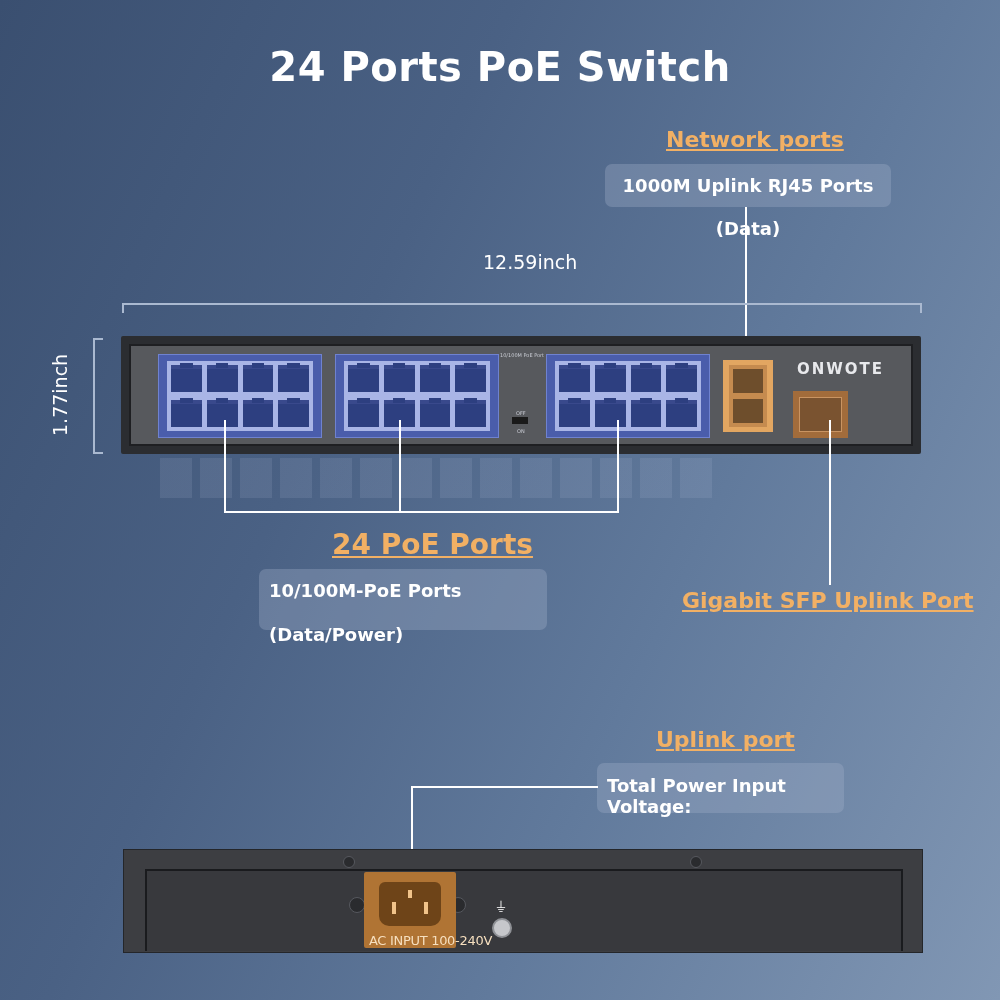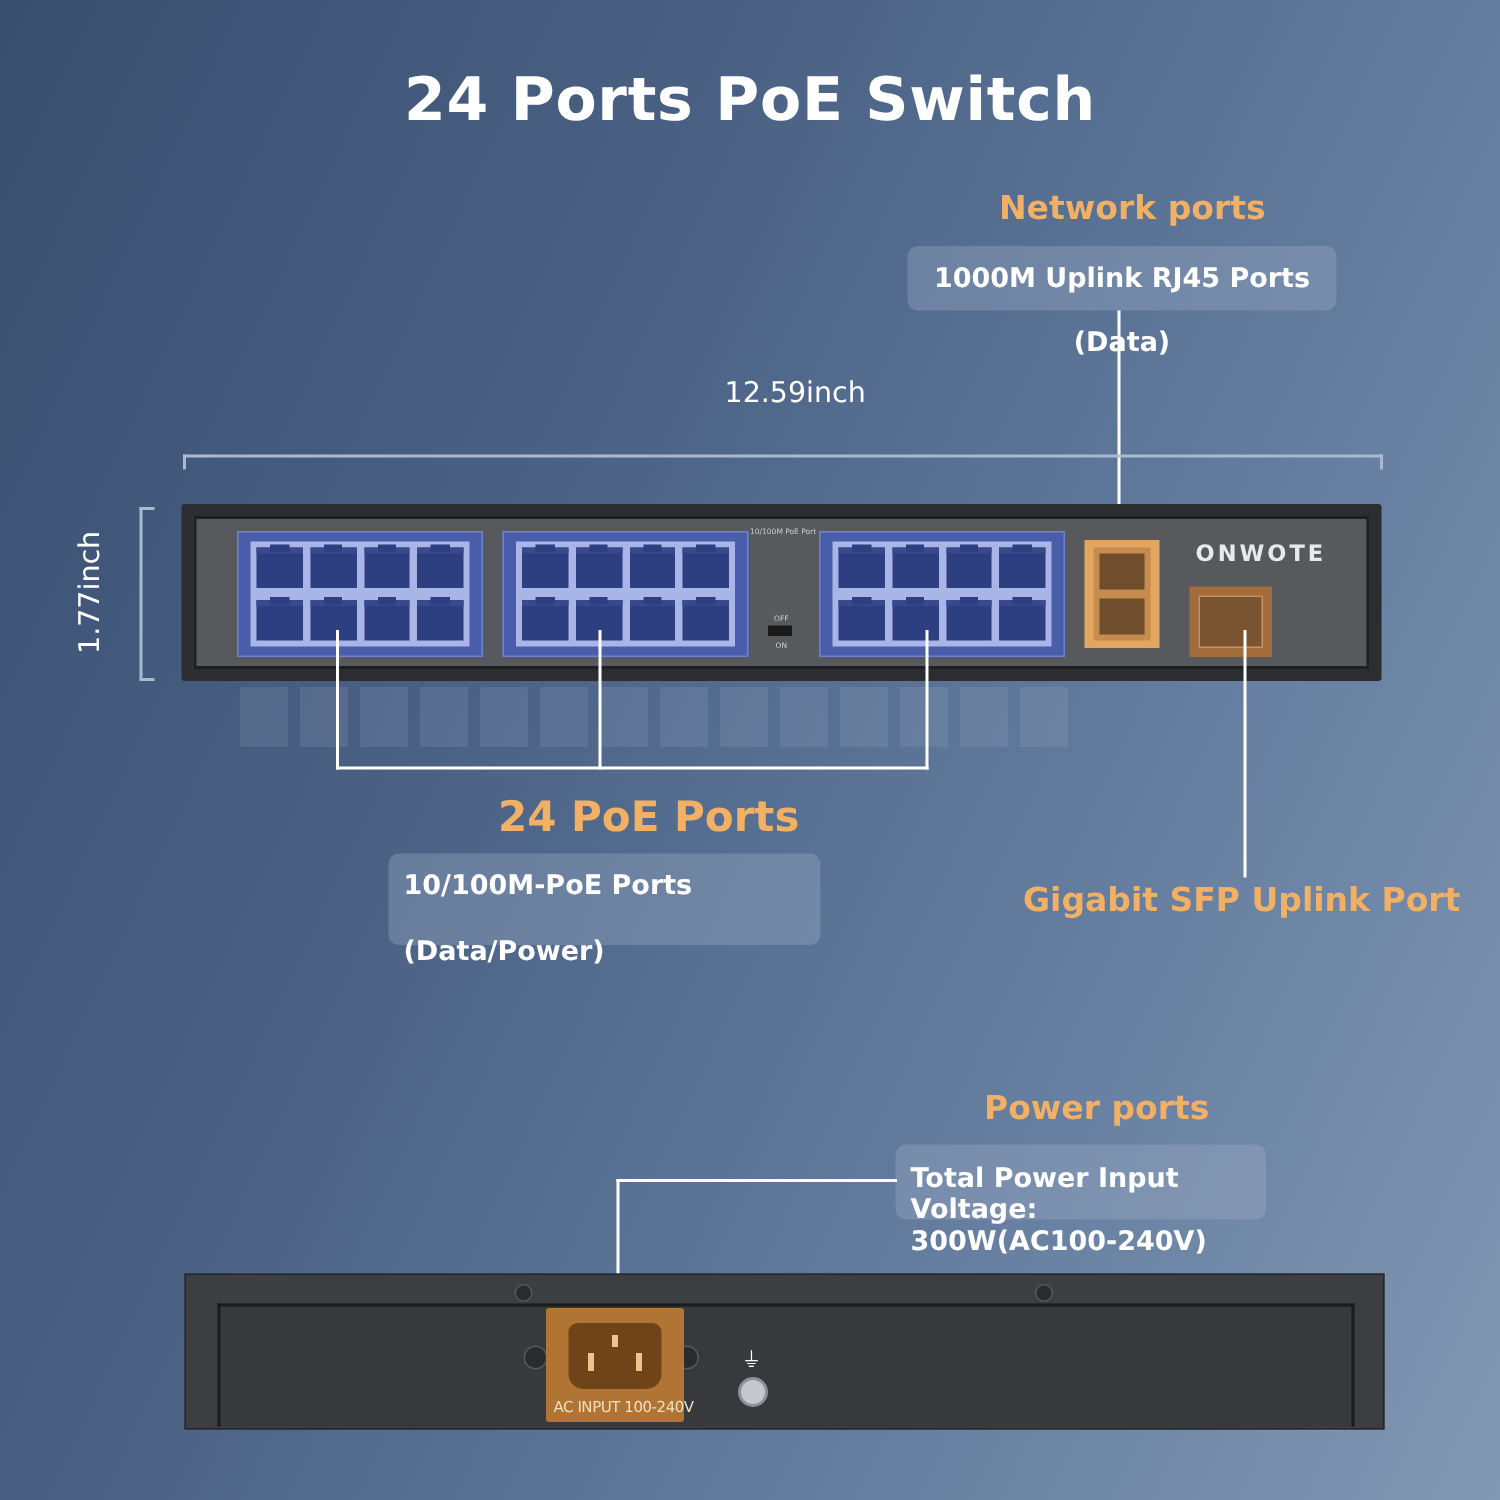--- a/index.html
+++ b/index.html
@@ -7,21 +7,21 @@
   #stage {
     position:relative; width:1000px; height:1000px; overflow:hidden;
     background: linear-gradient(115deg, #3a4f70 0%, #4a6184 35%, #617a9c 65%, #8197b4 100%);
     font-family: "DejaVu Sans", sans-serif;
   }
   .abs { position:absolute; }
   .title {
     left:0; width:1000px; top:44px; text-align:center;
     color:#ffffff; font-weight:bold; font-size:40px; letter-spacing:0.5px;
   }
-  .orange { color:#f2b064; font-weight:bold; }
+  .orange { color:#f2b064; font-weight:bold;text-decoration:underline; }
   .callout {
     background: rgba(160,176,200,0.35);
     border-radius:7px; color:#ffffff; font-weight:bold; font-size:18px;
     padding:0 10px; box-sizing:border-box; line-height:21px;
   }
   .line { background:#ffffff; }
   .dim { color:#ffffff; font-size:19px; }
   .dimline { background:#aab9d0; }
 
   
@@ -62,21 +62,21 @@
     left:123px; top:849px; width:800px; height:104px;
     background:#3d3e42; border:1px solid #24262a; box-sizing:border-box;
   }
   .rear-face {
     left:145px; top:869px; width:758px; height:82px;
     background:#38393d; border:2px solid #1a1b1e; border-bottom:none; box-sizing:border-box;
   }
   .ac-box { background:#b07434; border-radius:2px; }
   .ac-socket { background:#6e4418; border-radius:6px 6px 10px 10px; }
   .ac-pin { background:#f1c38a; }
-  .ac-label { color:#f6dfbf; font-size:10px; white-space:nowrap; letter-spacing:-0.3px; }
+  .ac-label { color:#f6dfbf; font-size:13px; white-space:nowrap; letter-spacing:-0.3px; }
   .screw { border-radius:50%; background:#2a2b2e; border:1px solid #56585e; }
   .ground-knob { border-radius:50%; background:#c6c7cb; border:2px solid #8f9196; }
   .ground-sym { color:#ffffff; font-size:14px; line-height:14px; }
 </style>
 </head>
 <body>
 
 <div id="stage">
 
   <div class="abs title">24 Ports PoE Switch</div>
@@ -159,24 +159,23 @@
   <div class="abs line" style="left:617px; top:420px; width:2px; height:93px;"></div>
   <div class="abs line" style="left:224px; top:511px; width:395px; height:2px;"></div>
 
   <div class="abs line" style="left:829px; top:420px; width:2px; height:165px;"></div>
 
   <div class="abs orange" style="left:332px; top:528px; font-size:28px;">24 PoE Ports</div>
   <div class="abs callout" style="left:259px; top:569px; width:288px; height:61px; line-height:44px;">10/100M-PoE Ports (Data/Power)</div>
 
   <div class="abs orange" style="left:682px; top:588px; font-size:22px;">Gigabit SFP Uplink Port</div>
 
-  <div class="abs orange" style="left:656px; top:727px; font-size:22px;">Power ports</div>
+  <div class="abs orange" style="left:656px; top:727px; font-size:22px;">Uplink port</div>
   <div class="abs callout" style="left:597px; top:763px; width:247px; height:50px; padding-top:12px;">
     <div>Total Power Input Voltage:</div>
-    <div>300W(AC100-240V)</div>
   </div>
   <div class="abs line" style="left:411px; top:786px; width:187px; height:2px;"></div>
   <div class="abs line" style="left:411px; top:786px; width:2px; height:100px;"></div>
 
   <div class="abs rear"></div>
   <div class="abs rear-face"></div>
   <div class="abs screw" style="left:343px; top:856px; width:10px; height:10px;"></div>
   <div class="abs screw" style="left:690px; top:856px; width:10px; height:10px;"></div>
 
   <div class="abs screw" style="left:349px; top:897px; width:14px; height:14px;"></div>

